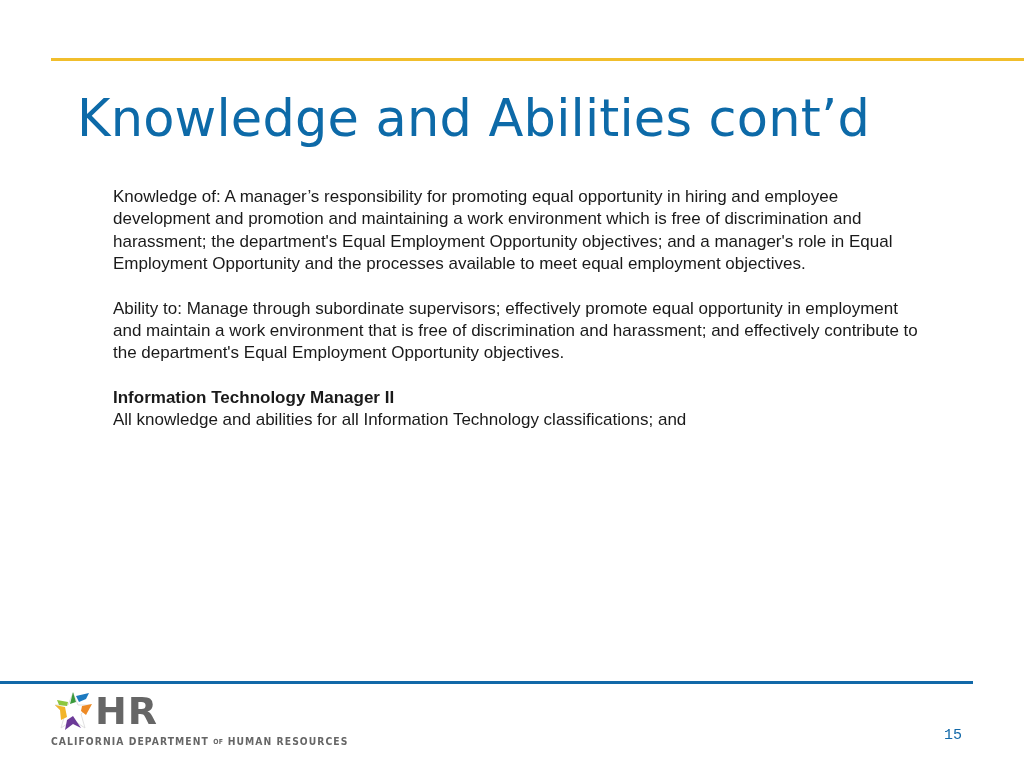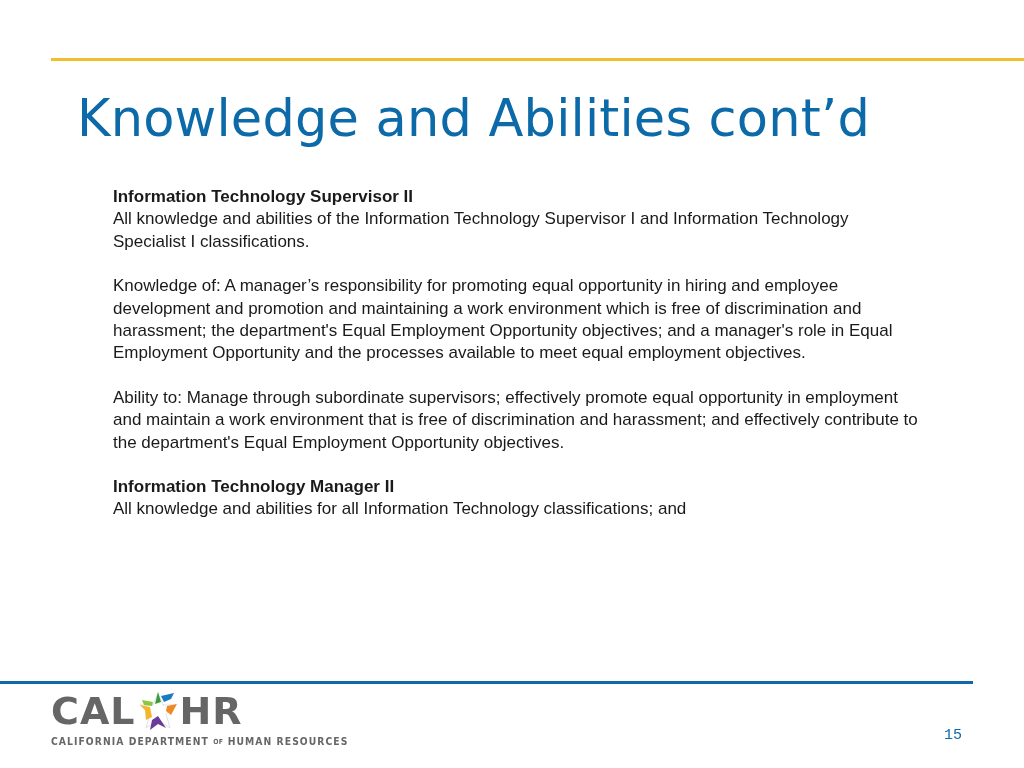--- a/index.html
+++ b/index.html
@@ -124,45 +124,40 @@
   </style>
 </head>
 <body>
 
 <div class="slide">
   <div class="top-rule"></div>
 
   <h1 class="title">Knowledge and Abilities cont’d</h1>
 
   <div class="body">
-    <div class="block">
-      <span class="heading">Information Technology Supervisor II</span>
-      <p>All knowledge and abilities of the Information Technology Supervisor I and Information Technology Specialist I classifications.</p>
-    </div>
 
 
     <div class="block">
       <p><span class="lead">Knowledge of:</span><span> A manager’s responsibility for promoting equal opportunity in hiring and employee development and promotion and maintaining a work environment which is free of discrimination and harassment; the department's Equal Employment Opportunity objectives; and a manager's role in Equal Employment Opportunity and the processes available to meet equal employment objectives.</span></p>
     </div>
 
     <div class="block">
       <p><span class="lead">Ability to:</span><span> Manage through subordinate supervisors; effectively promote equal opportunity in employment and maintain a work environment that is free of discrimination and harassment; and effectively contribute to the department's Equal Employment Opportunity objectives.</span></p>
     </div>
 
     <div class="block">
       <span class="heading">Information Technology Manager II</span>
       <p>All knowledge and abilities for all Information Technology classifications; and</p>
     </div>
   </div>
 
   <div class="bottom-rule"></div>
 
   <div class="logo">
     <div class="logo-mark">
-      <span>CAL</span>
       <span class="logo-star">
         <svg width="40" height="42" viewBox="0 0 40 42">
 
           <polygon points="20,3 25,15 38,15 28,24 32,38 20,30 8,38 12,24 2,15 15,15" fill="#ffffff" stroke="#d8d8d8" stroke-width="0.8"></polygon>
 
           <path d="M20,2 L23,12 L17,14 Z" fill="#3a9a3c"></path>
           <path d="M23,6 L36,3 L33,9 L26,12 Z" fill="#1c7ac0"></path>
           <path d="M29,16 L39,14 L33,25 L28,21 Z" fill="#ee8a24"></path>
           <path d="M14,30 L20,26 L28,38 L20,34 L12,40 Z" fill="#6c3a98"></path>
           <path d="M2,15 L12,17 L14,27 L8,30 L7,20 Z" fill="#f2b52b"></path>

